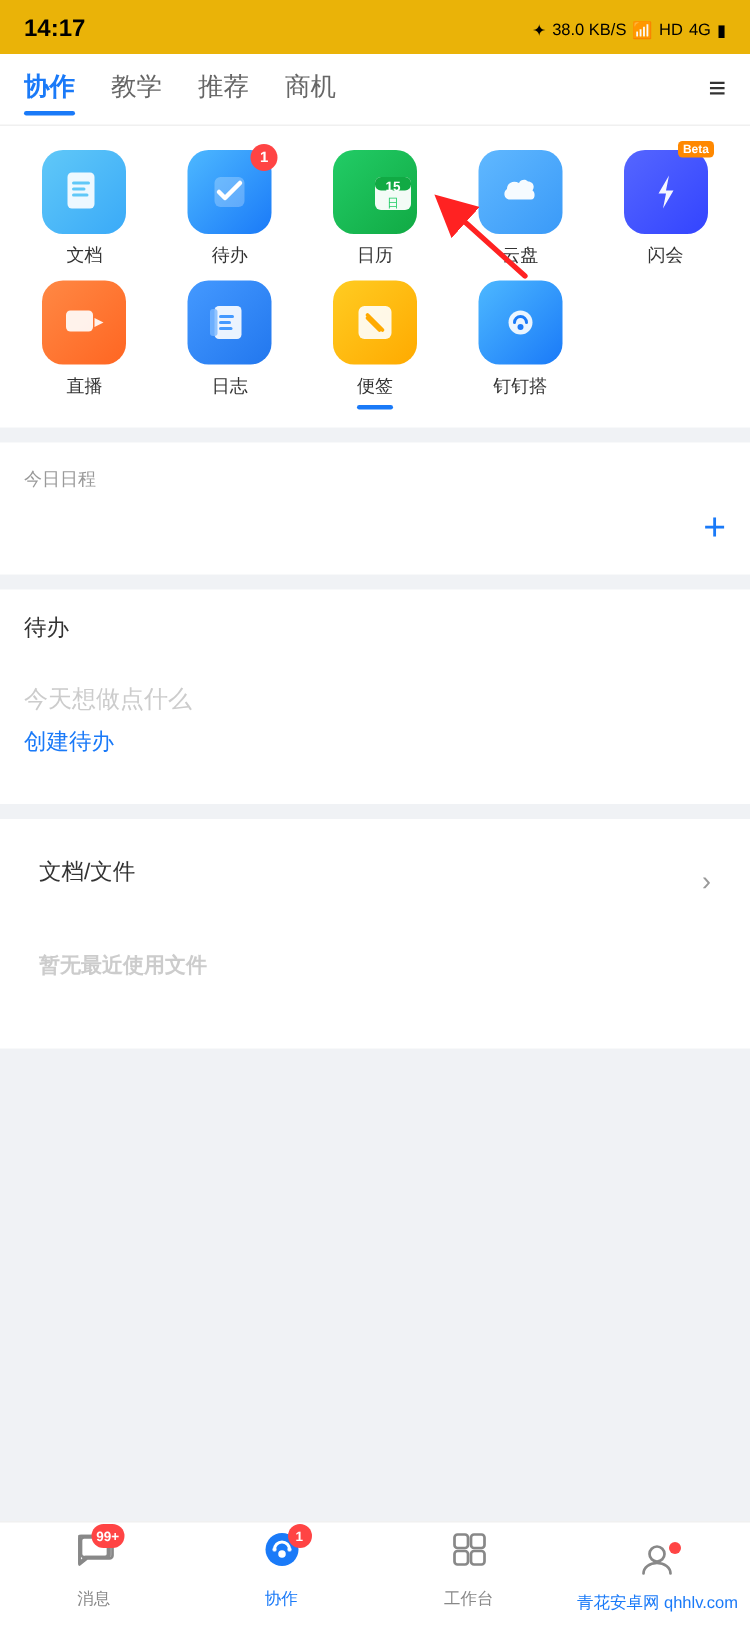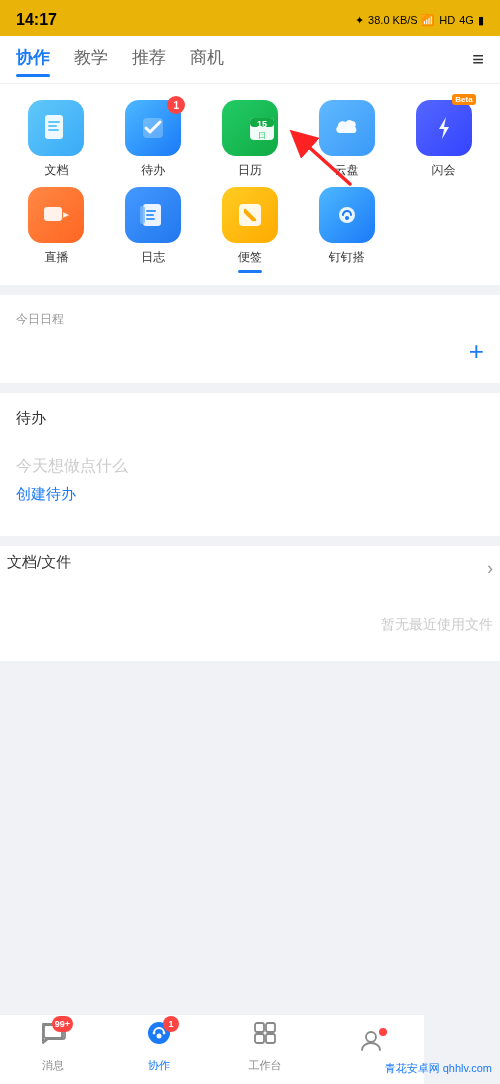--- a/index.html
+++ b/index.html
@@ -232,47 +232,48 @@
       font-size: 15px;
       cursor: pointer;
       background: none;
       border: none;
       text-decoration: none;
     }
 
     
     .files-section {
       background: #ffffff;
-      padding: 7px;
+      padding: 26px;
       margin-bottom: 20px;
       min-height: 100px;
     }
     .files-header {
       display: flex;
       justify-content: space-between;
       align-items: center;
       margin-bottom: 12px;
     }
     .files-arrow {
       color: #999;
       font-size: 18px;
     }
     .files-empty {
-      text-align: right;
+      text-align: left;
       color: #ccc;
       font-size: 14px;
       padding: 20px 0;
+      font-weight: bold;
     }
 
     
     .bottom-nav {
       position: fixed;
       bottom: 0;
       left: 0;
-      width: 424px;
+      width: 500px;
       height: 70px;
       background: #ffffff;
       border-top: 1px solid #f0f0f0;
       display: flex;
       align-items: center;
       justify-content: space-around;
       padding-bottom: 8px;
     }
     .nav-item {
       display: flex;

